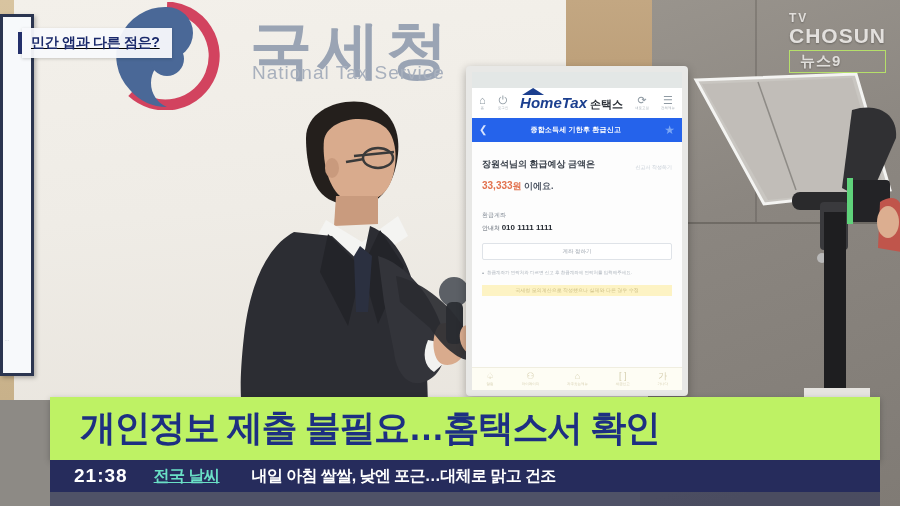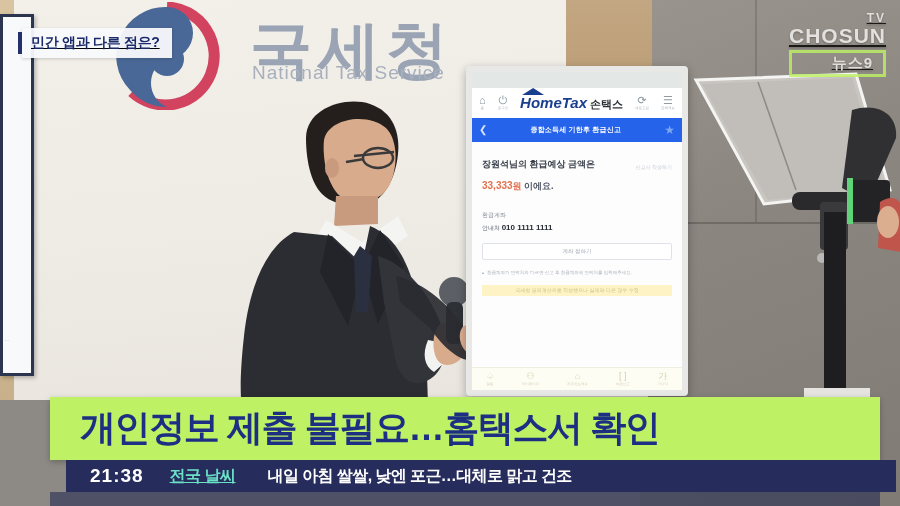--- a/index.html
+++ b/index.html
@@ -156,51 +156,50 @@
   .caption .bar{
     width:4px;height:22px;background:#24306b;margin-right:9px;
     position:absolute;left:-4px;top:4px;
   }
   .caption span{
     font-size:14px;font-weight:700;color:#1b2a6b;letter-spacing:-.3px;
   }
 
   
   .tvlogo{
-    position:absolute;right:14px;top:12px;text-align:right;
+    position:absolute;right:14px;top:12px;text-align:left;
     opacity:.82;
-    text-decoration:underline;
   }
   .tvlogo .tv{
     font-size:12px;font-weight:700;color:#f2f0ee;letter-spacing:2px;
     line-height:1.05;text-shadow:0 1px 2px rgba(0,0,0,.35);
   }
   .tvlogo .chosun{
     font-size:21px;font-weight:700;color:#f5f3f1;letter-spacing:1px;
     line-height:1;text-shadow:0 1px 2px rgba(0,0,0,.35);
   }
   .tvlogo .news{
-    margin-top:4px;border:3px solid #bef264;padding:1px 10px;
+    margin-top:4px;border:1px solid #bef264;padding:1px 10px;
     font-size:15px;font-weight:700;color:#f2f0ee;letter-spacing:1px;
     text-shadow:0 1px 2px rgba(0,0,0,.35);
   }
 
   
   .headline{
     position:absolute;left:50px;top:397px;width:830px;height:63px;
     background:#bef264;
     box-shadow:0 2px 6px rgba(0,0,0,.25);
     display:flex;align-items:center;
   }
   .headline span{
     font-size:36px;font-weight:700;color:#1d2f82;letter-spacing:-1.4px;
     padding-left:30px;white-space:nowrap;
   }
   .ticker{
-    position:absolute;left:66px;top:460px;width:830px;height:32px;
+    position:absolute;left:50px;top:460px;width:830px;height:32px;
     background:#262c5c;display:flex;align-items:center;
   }
   .ticker .time{
     font-size:19px;font-weight:700;color:#ffffff;letter-spacing:1px;
     margin-left:24px;
   }
   .ticker .cat{
     font-size:16px;font-weight:700;color:#6ae0c6;margin-left:26px;
     letter-spacing:-.5px;
     text-decoration:underline;

